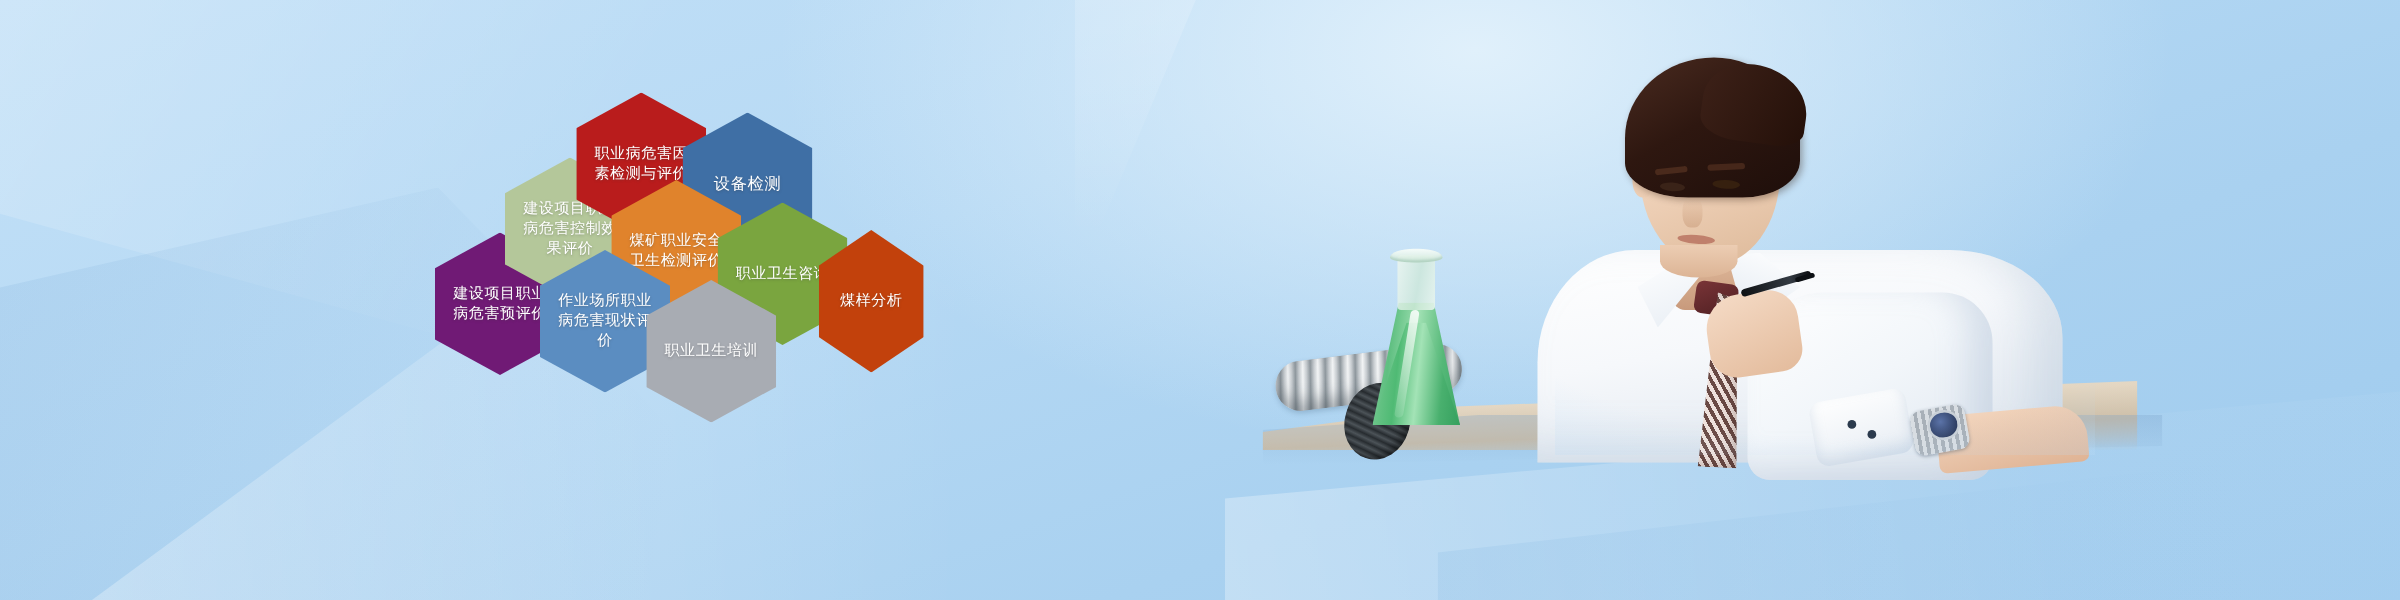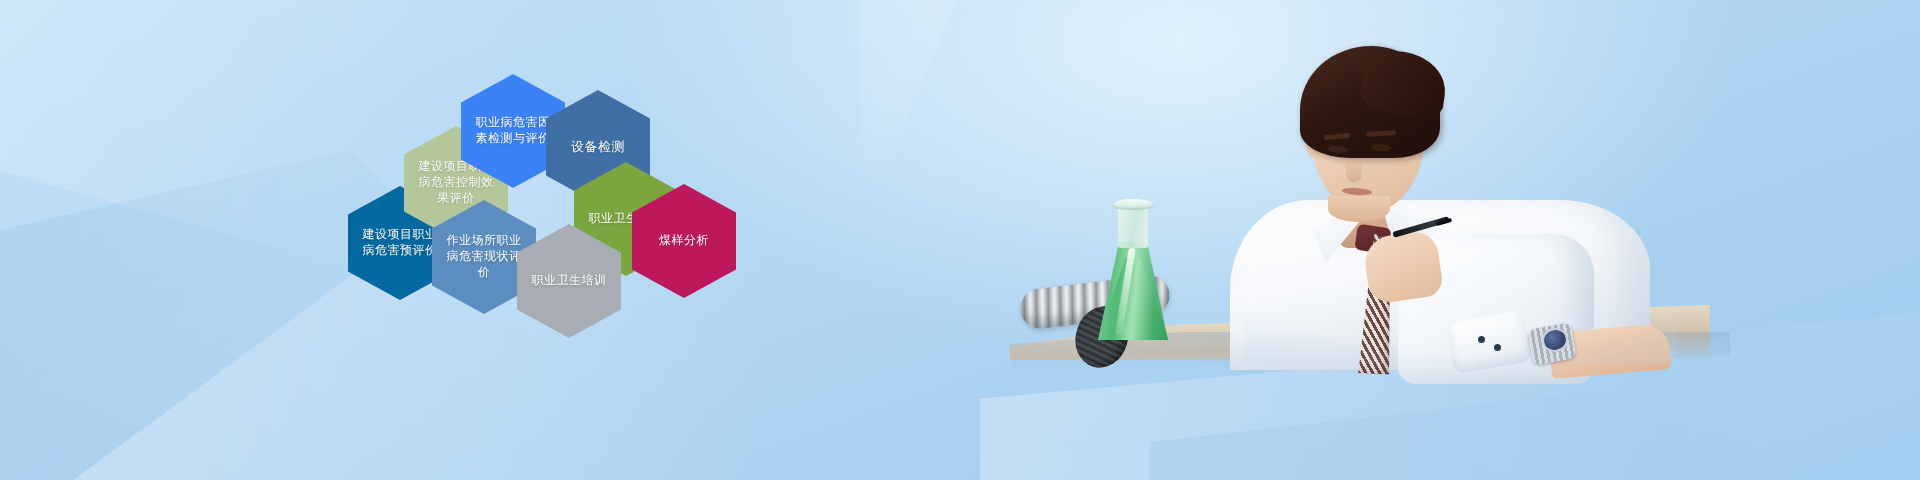--- a/index.html
+++ b/index.html
@@ -305,36 +305,39 @@
     <div class="p-pen-clip"></div>
     <div class="p-cuff"></div>
     <div class="p-btn1"></div>
     <div class="p-btn2"></div>
     <div class="p-forearm"></div>
     <div class="p-watch"></div>
     <div class="p-watch-face"></div>
   </div>
 
   <div id="hex-cluster">
-      <div class="hex" style="left: 348px; top: 186px; width: 104px; height: 114px; background: #0369a1; z-index: 10;">
+      <div class="hex" style="left: 348px; top: 186px; width: 104px; height: 114px; background: #701a75; z-index: 10;">
         <span class="lbl" style="font-size: 12px;">建设项目职业病危害预评价</span>
       </div>
       <div class="hex" style="left: 404px; top: 126px; width: 104px; height: 114px; background: rgb(180, 199, 154); z-index: 11;">
         <span class="lbl" style="font-size: 12px;">建设项目职业病危害控制效果评价</span>
       </div>
-      <div class="hex" style="left: 461px; top: 74px; width: 104px; height: 114px; background: #3b82f6; z-index: 12;">
+      <div class="hex" style="left: 461px; top: 74px; width: 104px; height: 114px; background: #b91c1c; z-index: 12;">
         <span class="lbl" style="font-size: 12px;">职业病危害因素检测与评价</span>
       </div>
       <div class="hex" style="left: 546px; top: 90px; width: 104px; height: 114px; background: rgb(63, 111, 165); z-index: 13;">
         <span class="lbl" style="font-size: 13px; text-align: center;">设备检测</span>
       </div>
+      <div class="hex" style="left: 489px; top: 144px; width: 104px; height: 114px; background: rgb(224, 131, 44); z-index: 15;">
+        <span class="lbl" style="font-size: 12px;">煤矿职业安全卫生检测评价</span>
+      </div>
       <div class="hex" style="left: 574px; top: 162px; width: 104px; height: 114px; background: rgb(122, 165, 63); z-index: 16;">
         <span class="lbl" style="font-size: 12px;">职业卫生咨询</span>
       </div>
-      <div class="hex" style="left: 632px; top: 184px; width: 104px; height: 114px; background: #be185d; z-index: 17;">
+      <div class="hex" style="left: 655px; top: 184px; width: 84px; height: 114px; background: #c2410c; z-index: 17;">
         <span class="lbl" style="font-size: 12px;">煤样分析</span>
       </div>
       <div class="hex" style="left: 432px; top: 200px; width: 104px; height: 114px; background: rgb(91, 141, 193); z-index: 18;">
         <span class="lbl" style="font-size: 12px;">作业场所职业病危害现状评价</span>
       </div>
       <div class="hex" style="left: 517px; top: 224px; width: 104px; height: 114px; background: rgb(168, 172, 179); z-index: 19;">
         <span class="lbl" style="font-size: 12px;">职业卫生培训</span>
       </div>
     </div>
 

